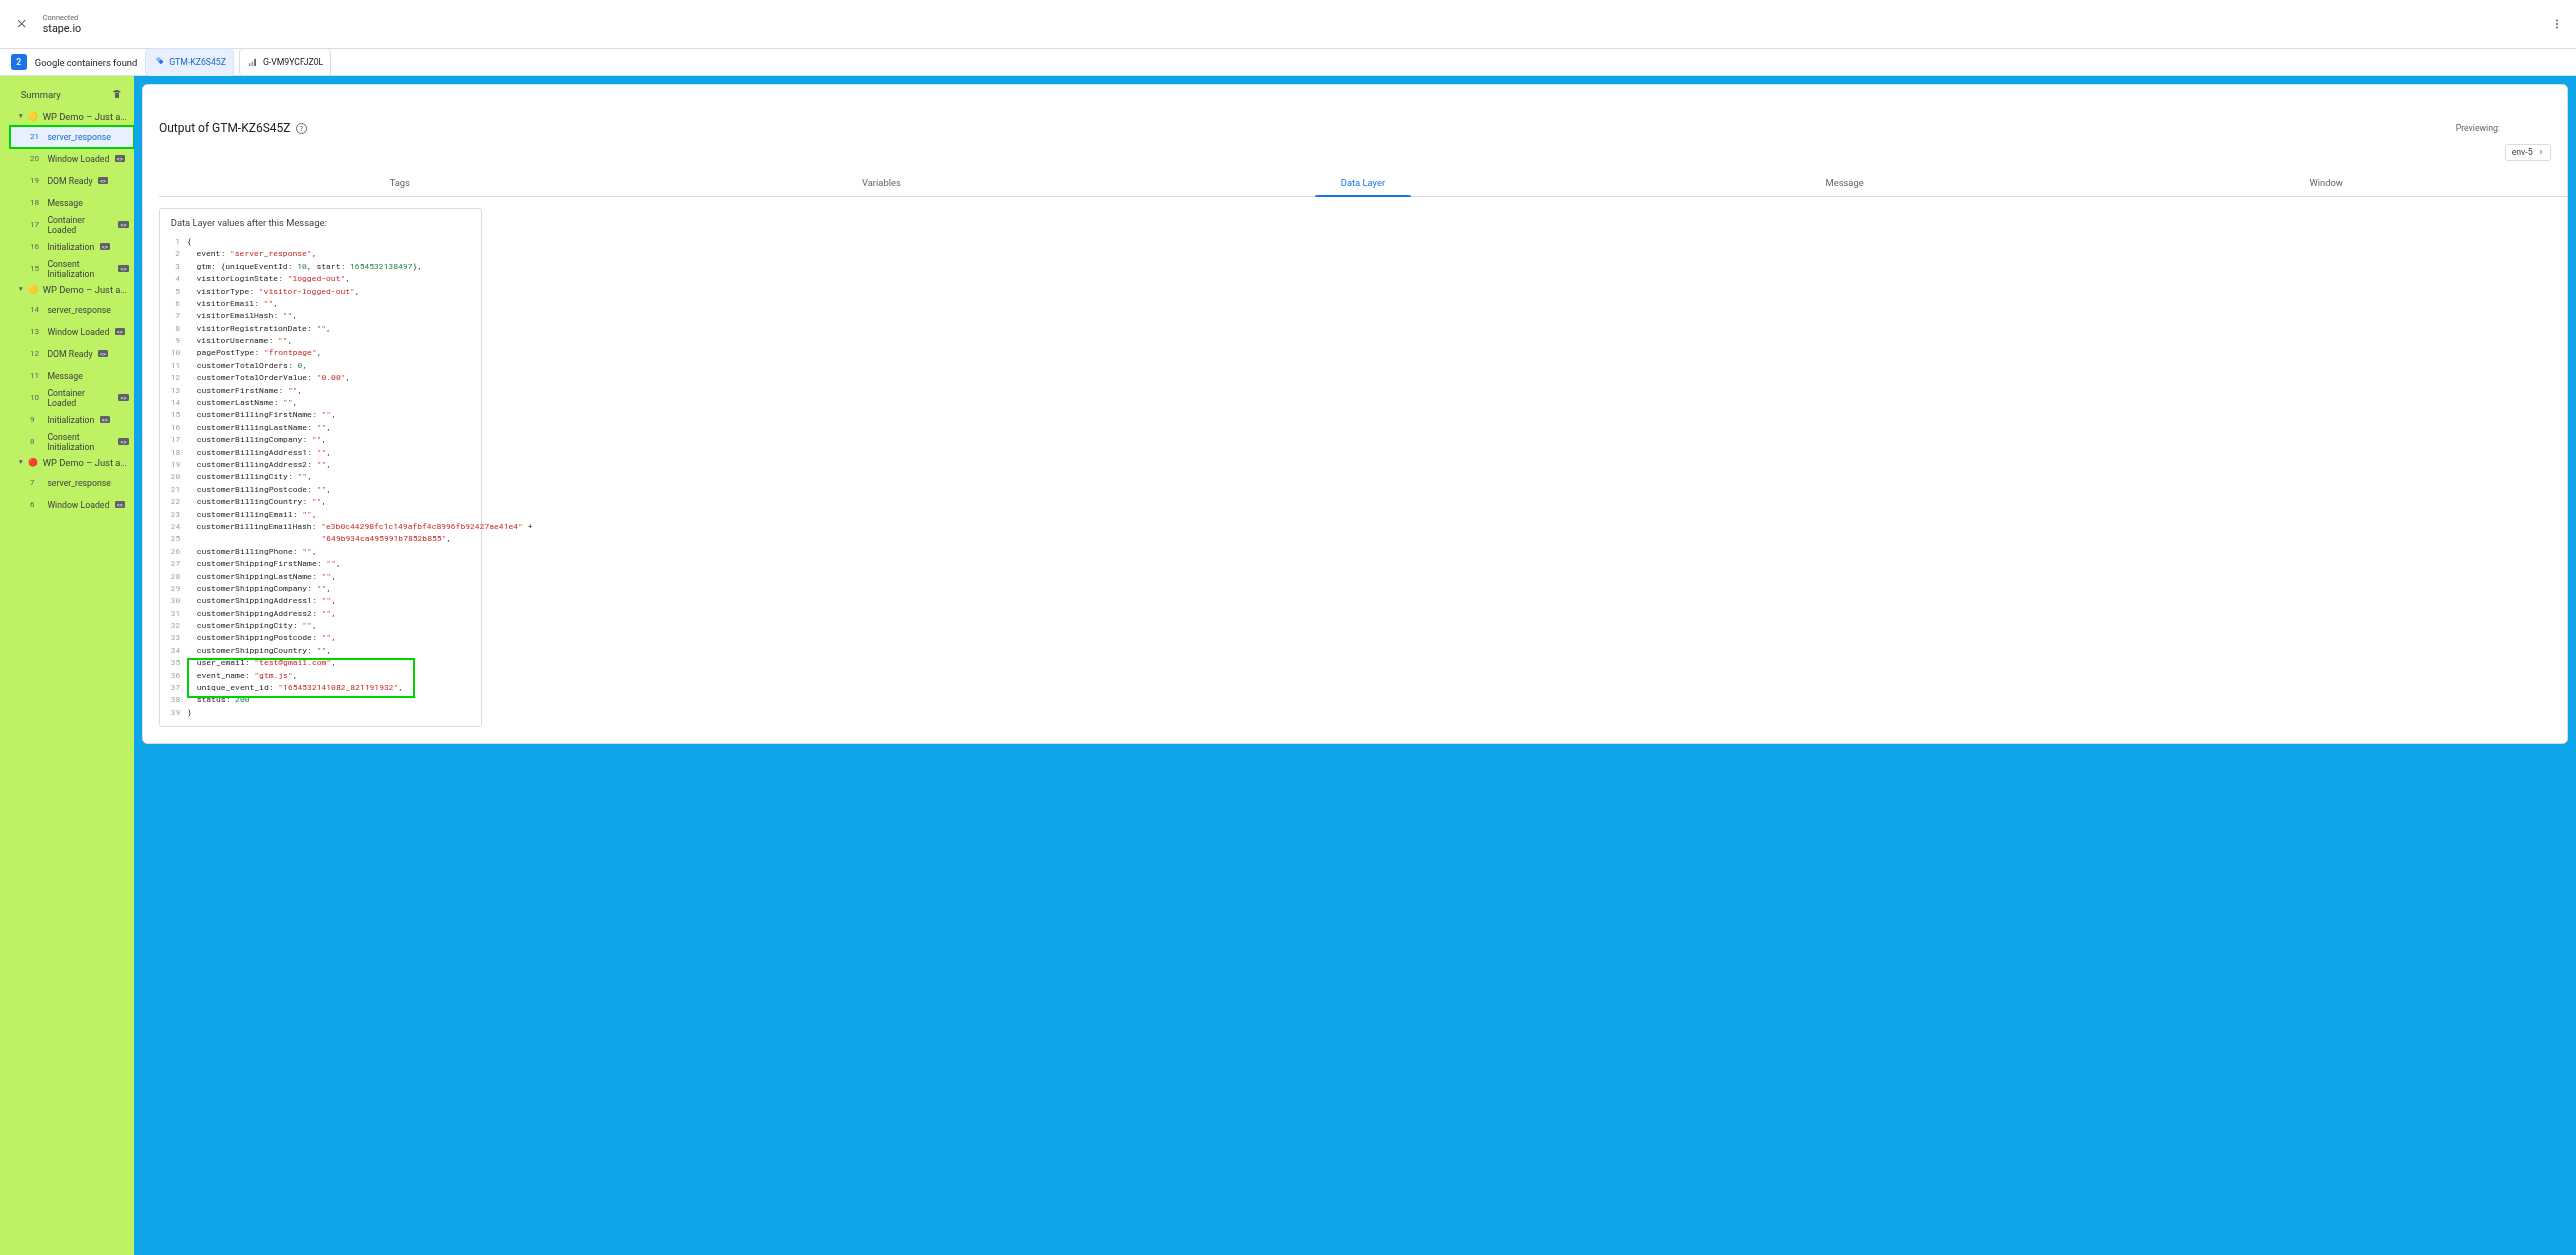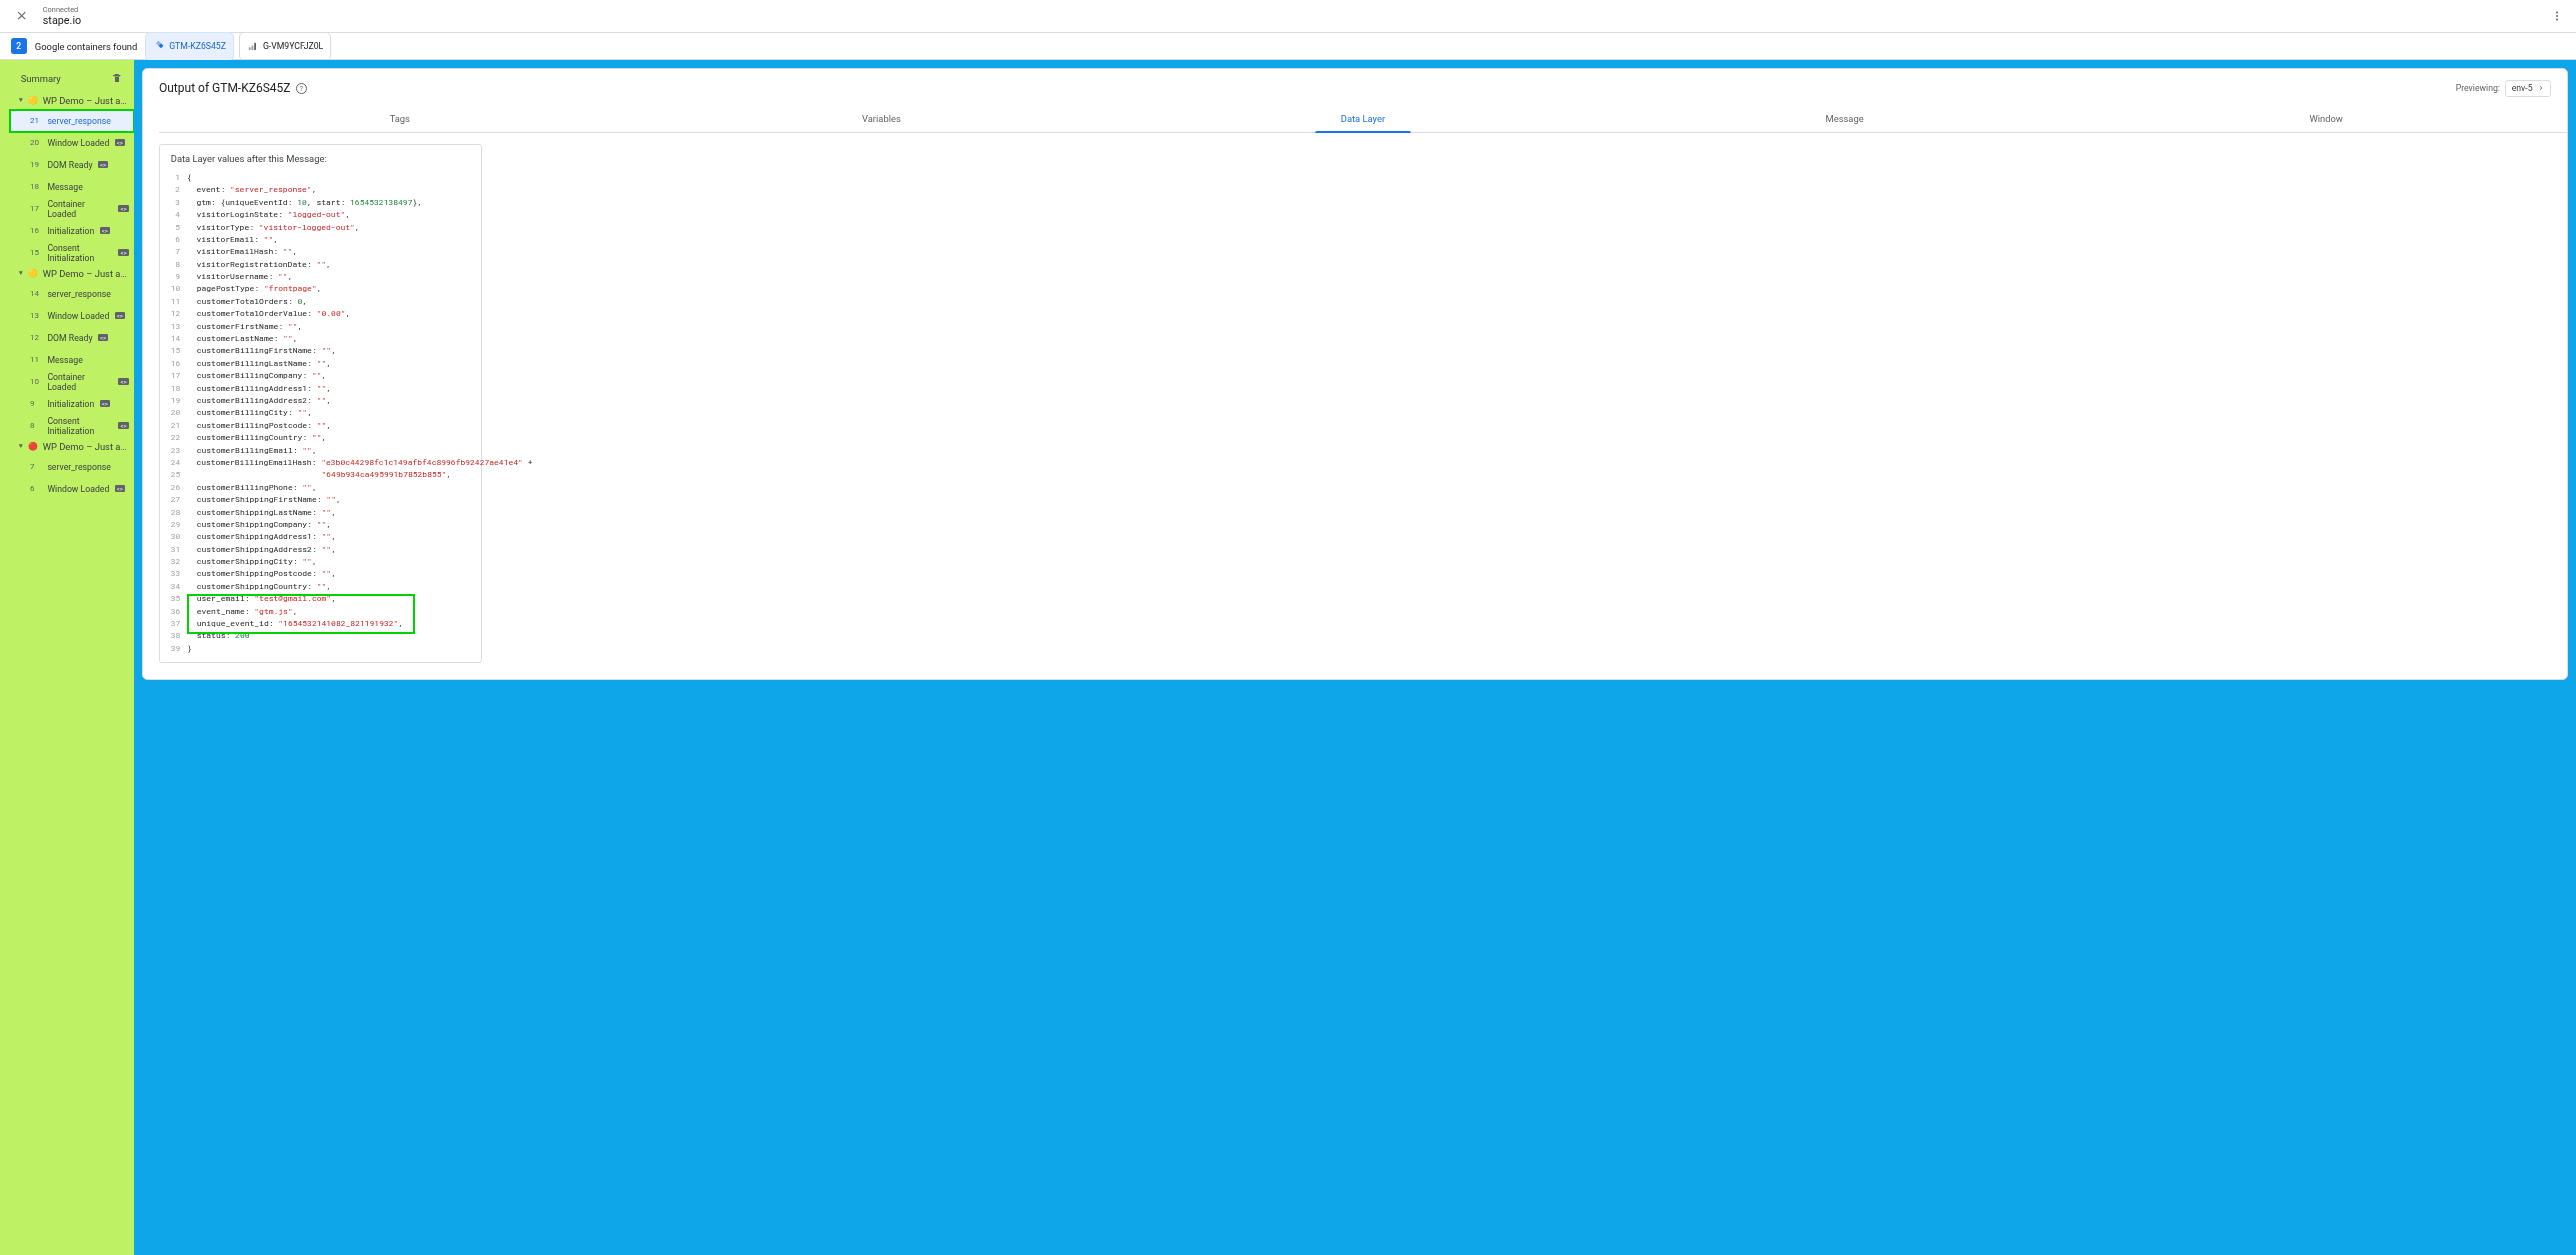--- a/index.html
+++ b/index.html
@@ -1,18 +1,18 @@
 <!DOCTYPE html>
 <html style="font-size:10.8px"><head>
 <meta charset="utf-8">
 <style>
   * { box-sizing: border-box; margin: 0; padding: 0; }
   body { font-family: 'Google Sans', Roboto, Arial, sans-serif; font-size: 9.4px; color: #202124; background: #fff; }
   
-  .topbar { display: flex; align-items: center; height: 33px; border-bottom: 0.7px solid #dadce0; padding: 0 5.4px; }
+  .topbar { display: flex; align-items: center; height: 49px; border-bottom: 0.7px solid #dadce0; padding: 0 5.4px; }
   .close-btn { width: 32px; height: 32px; display: flex; align-items: center; justify-content: center; cursor: pointer; color: #5f6368; }
   .title-block { margin-left: 5.4px; }
   .connected { font-size: 7.4px; color: #5f6368; }
   .domain { font-size: 10.8px; color: #202124; }
   .topbar-actions { margin-left: auto; display:flex; align-items:center; }
   .more-btn { width: 27px; height: 27px; display: flex; align-items: center; justify-content: center; cursor: pointer; color: #5f6368; border-radius: 50%; }
   
   .subbar { display: flex; align-items: center; height: 27px; border-bottom: 0.7px solid #dadce0; padding: 0 10.8px; gap: 8px; background:#fff; }
   .badge-count { background: #1a73e8; color: #fff; border-radius: 2.7px; min-width: 16px; height: 16px; display: inline-flex; align-items: center; justify-content: center; font-size: 8.7px; font-weight: 500; padding: 0 4px; }
   .subbar-label { font-size: 9.4px; color: #202124; }
@@ -37,21 +37,21 @@
   .event-name {}
   .tag-pill { background: #5f6368; color: #fff; font-size: 6px; border-radius: 1.3px; padding: 0.7px 2px; line-height: 1; }
   .highlight-green { outline: 2px solid #00d400; outline-offset: -1.3px; }
   
   .content { flex: 1; background: #0ea5e9; padding: 8px; overflow: auto; }
   .panel { background: #fff; border: 0.7px solid #dadce0; border-radius: 5.4px; }
   .panel-header { display: flex; align-items: center; padding: 10.8px 16px 8px; gap: 5.4px; }
   .panel-title { font-size: 12px; color: #202124; }
   .help-ico { color: #5f6368; font-size: 9.4px; cursor: pointer; border:0.7px solid #5f6368; border-radius:50%; width:10.8px; height:10.8px; display:inline-flex; align-items:center; justify-content:center; font-size:7.4px; }
   .preview-block { margin-left: auto; display:flex; align-items:center; gap:5.4px; font-size:8.7px; color:#5f6368; }
-  .env-select { border:0.7px solid #dadce0; border-radius:2.7px; padding: 2.7px 5.4px; display:flex; align-items:center; gap:4px; cursor:pointer; font-size:8.7px; color:#3c4043; }
+  .env-select { border:0.7px solid #dadce0; border-radius:2.7px; padding: 2.7px 5.4px; display:flex; align-items:center; gap:4px; cursor:pointer; font-size:8.7px; color:#3c4043;margin-top:48px; }
   
   .tabs { display: flex; border-bottom: 0.7px solid #dadce0; margin-left: 16px; }
   .tab { flex: 1; text-align: center; padding: 8px 0; font-size: 9.4px; color: #5f6368; cursor: pointer; position: relative; }
   .tab.active { color: #1a73e8; }
   .tab.active::after { content: ""; position: absolute; bottom: -0.7px; left: 40%; right: 40%; height: 2px; background: #1a73e8; border-radius: 2px 2px 0 0; }
   .tab-content-wrap { padding: 10.8px 16px 16px; }
   .card { border: 0.7px solid #dadce0; border-radius: 2.7px; padding: 8px 10.8px; max-width: 323px; }
   .card-title { font-size: 9.4px; color: #3c4043; margin-bottom: 7px; }
   
   .code-block { font-family: 'Roboto Mono', Menlo, Consolas, monospace; font-size: 8px; line-height: 1.55; white-space: pre; color: #202124; }

